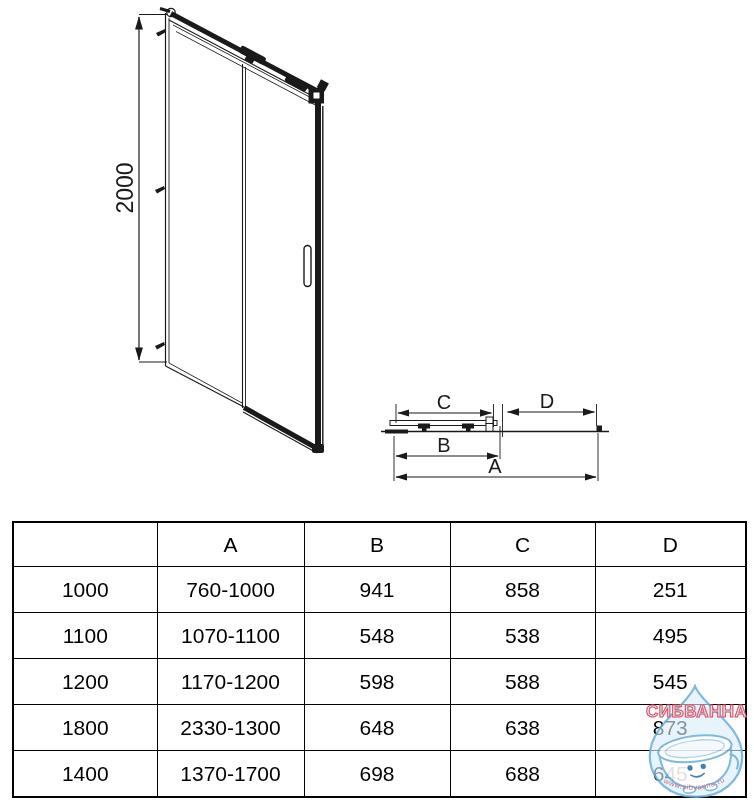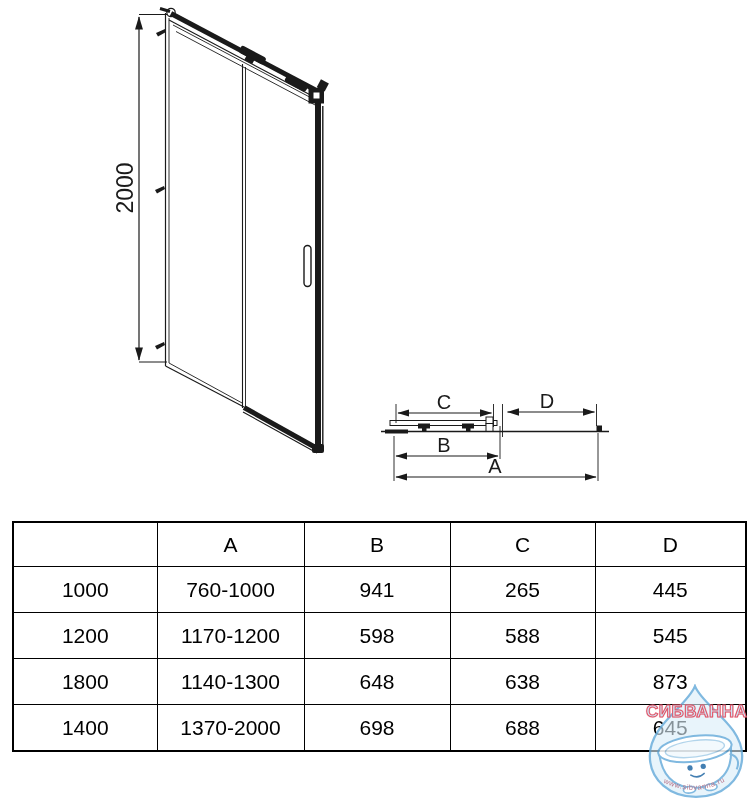--- a/index.html
+++ b/index.html
@@ -165,40 +165,47 @@
         <th>B</th>
         <th>C</th>
         <th>D</th>
       </tr>
     </thead>
     <tbody>
       <tr>
         <td>1000</td>
         <td>760-1000</td>
         <td>941</td>
-        <td>265</td>
-        <td>445</td>
+        <td>858</td>
+        <td>251</td>
+      </tr>
+      <tr>
+        <td>1100</td>
+        <td>1070-1100</td>
+        <td>548</td>
+        <td>538</td>
+        <td>495</td>
       </tr>
       <tr>
         <td>1200</td>
         <td>1170-1200</td>
         <td>598</td>
         <td>588</td>
         <td>545</td>
       </tr>
       <tr>
         <td>1800</td>
-        <td>1140-1300</td>
+        <td>2330-1300</td>
         <td>648</td>
         <td>638</td>
         <td>873</td>
       </tr>
       <tr>
         <td>1400</td>
-        <td>1370-2000</td>
+        <td>1370-1700</td>
         <td>698</td>
         <td>688</td>
         <td>645</td>
       </tr>
     </tbody>
   </table>
 
   <svg class="watermark" viewBox="0 0 110 113" width="116" height="116">
     <path d="M54,2 C46,22 10,40 10,70 C10,94 30,110 55,110 C80,110 100,94 100,70 C100,40 62,22 54,2 Z" fill="#d9ecf8" fill-opacity="0.7" stroke="#6fb0dc" stroke-width="2.2"></path>
     <g transform="rotate(-7 55 72)">

